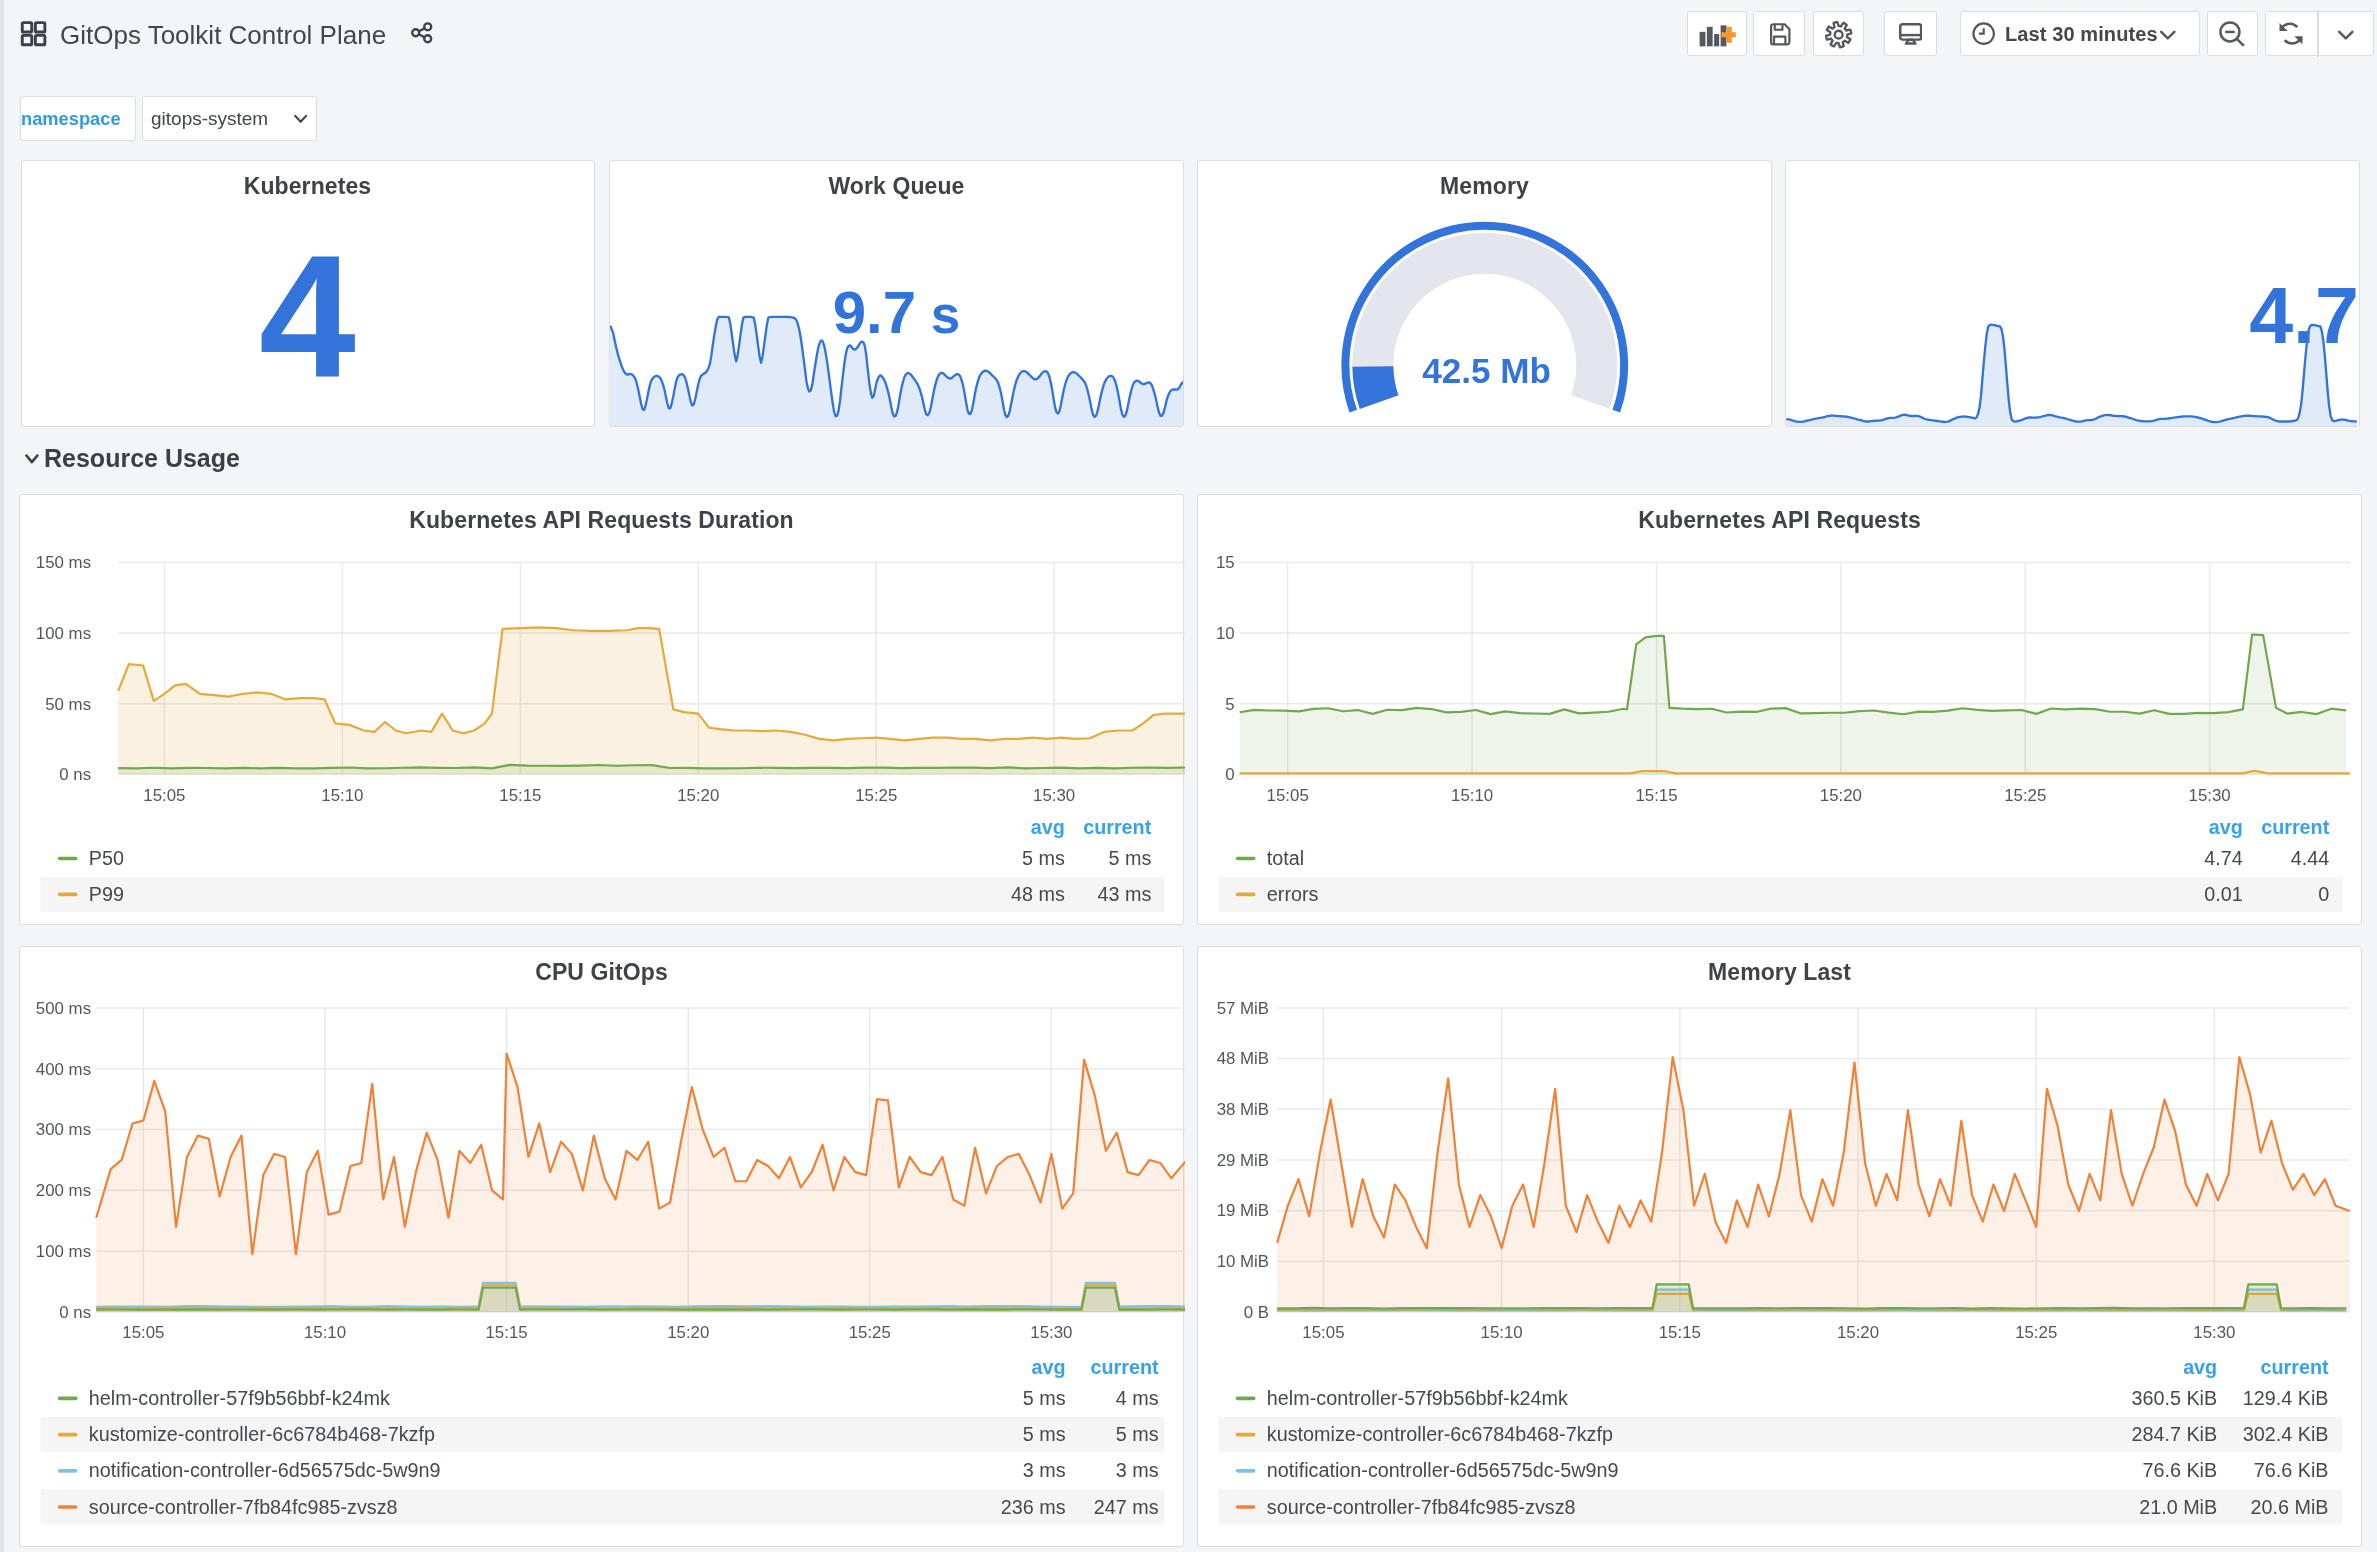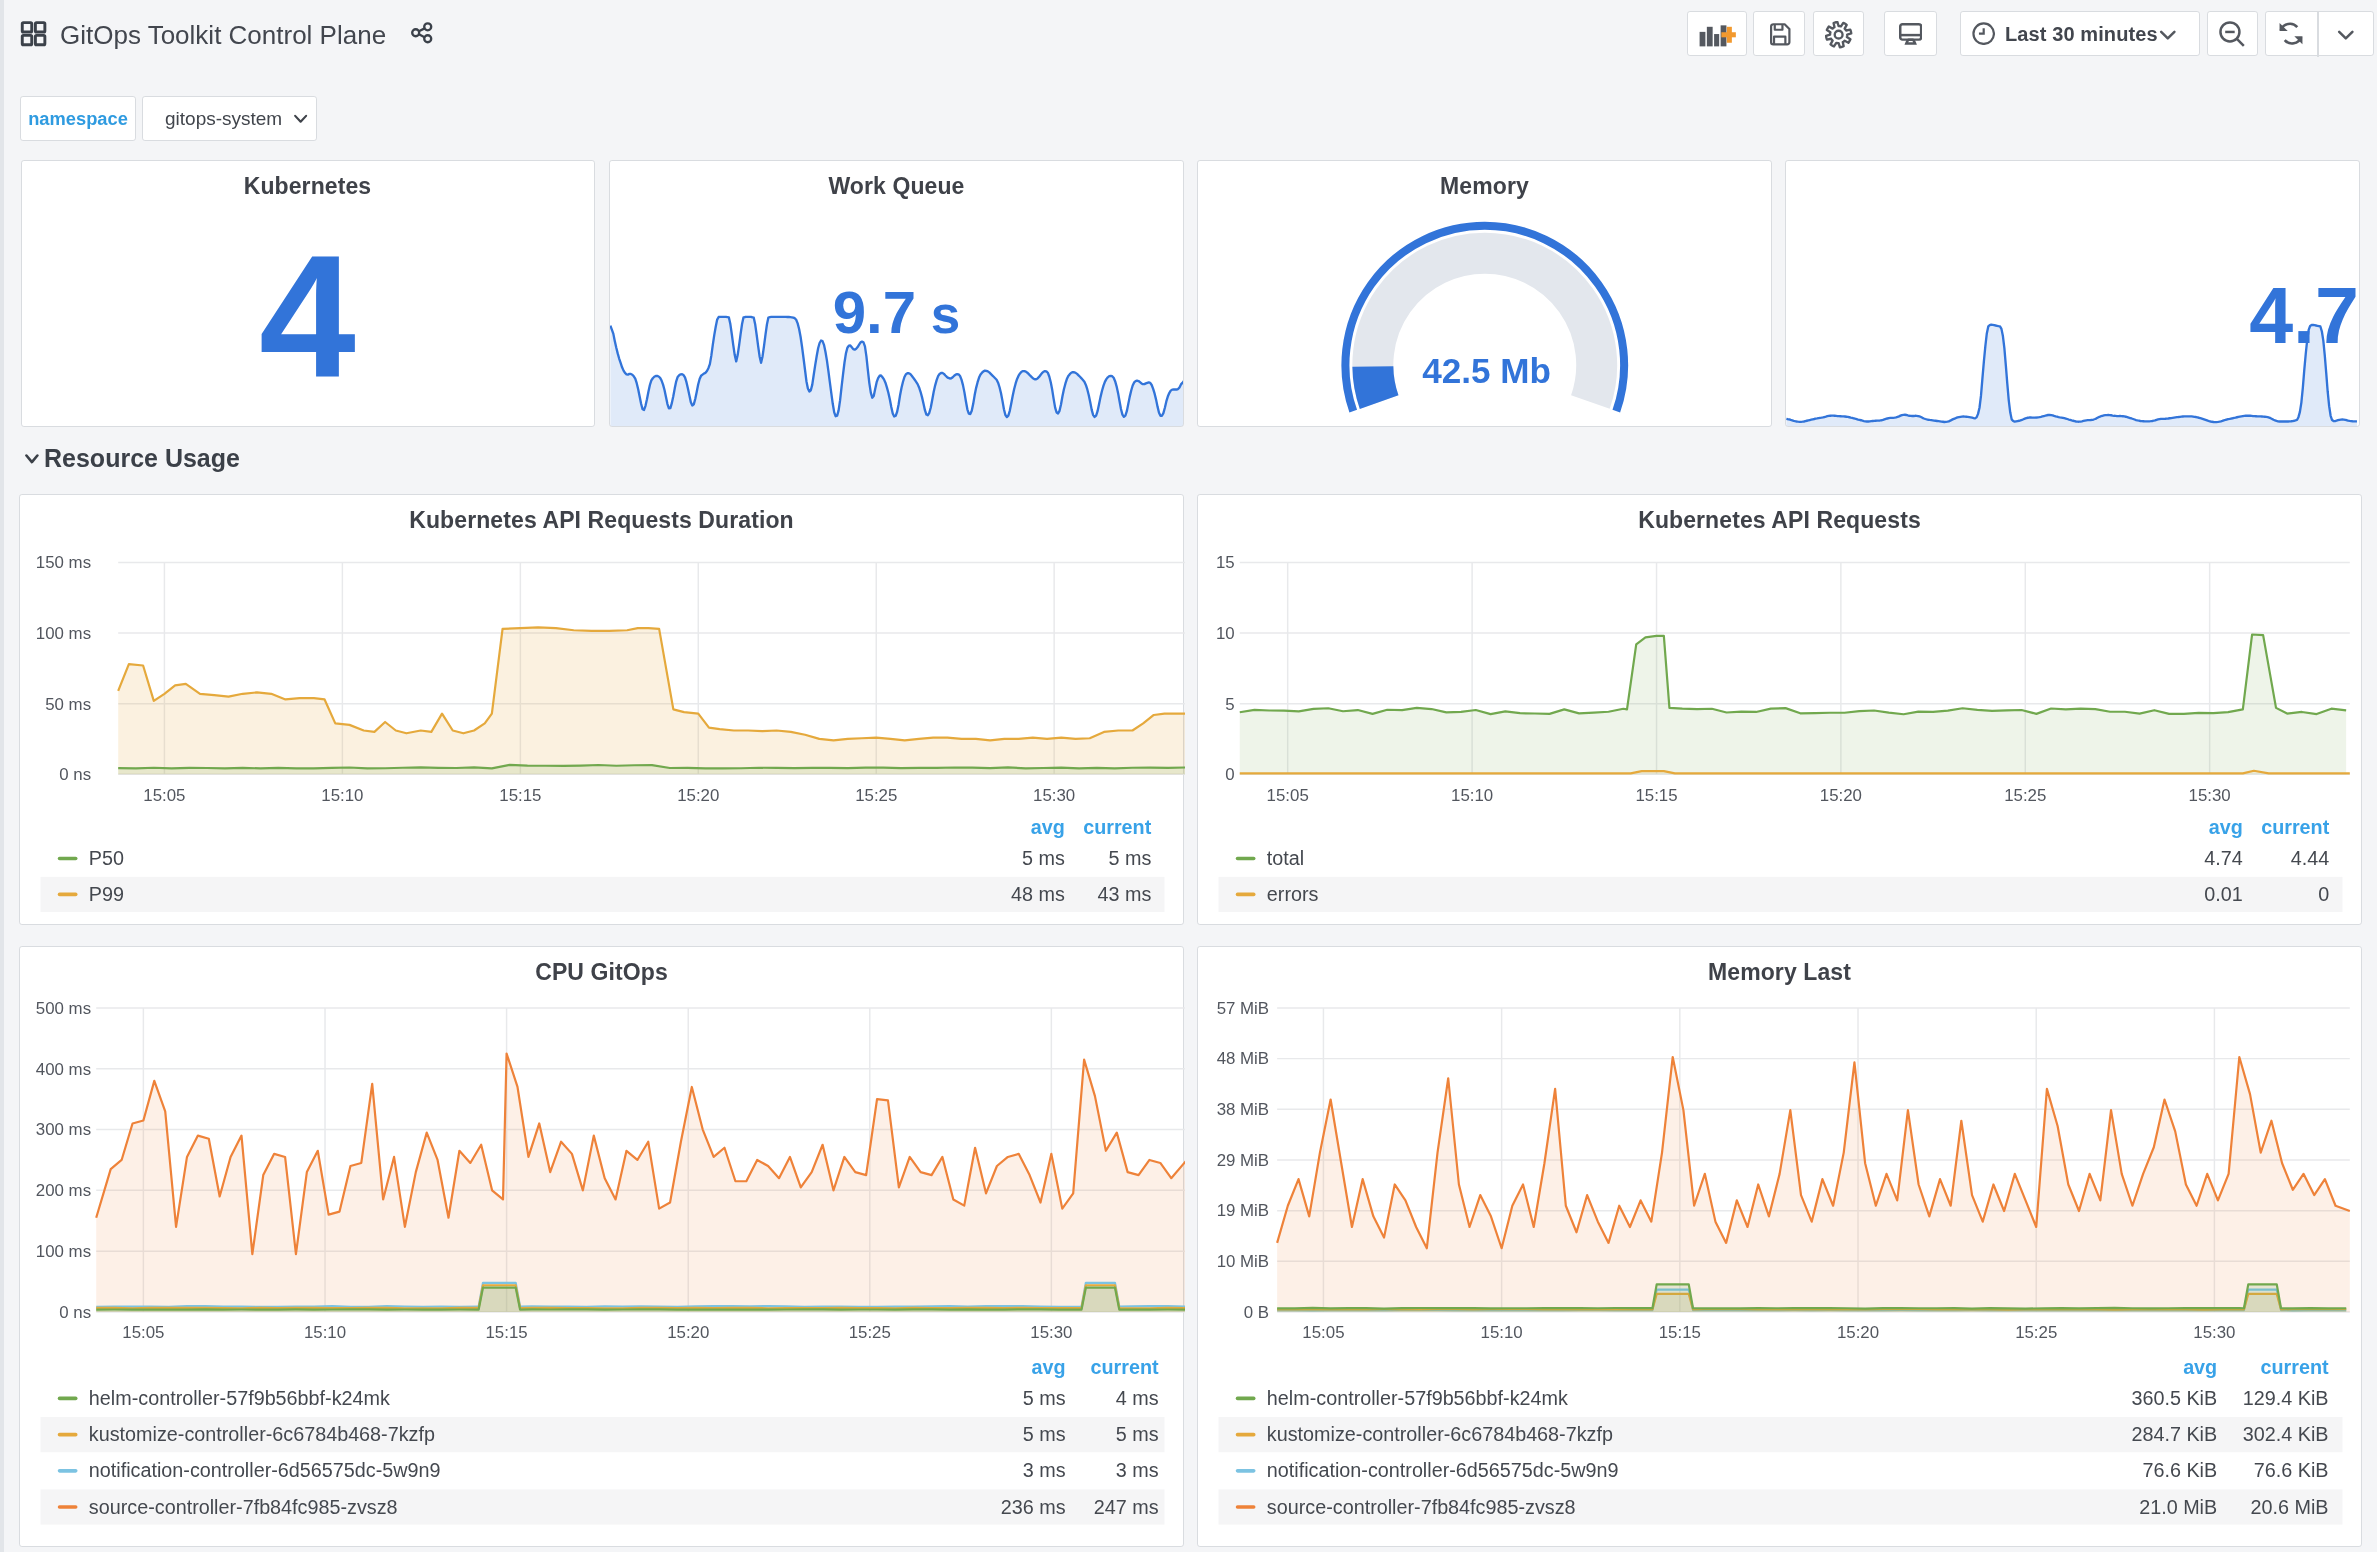--- a/index.html
+++ b/index.html
@@ -1,20 +1,20 @@
 <!DOCTYPE html>
 <html style="font-size:11.7px"><head><meta charset="utf-8"><style>
 
 * { margin:0; padding:0; box-sizing:border-box; }
 html,body { width:2377px; height:1553px; background:#f4f5f7; font-family:"Liberation Sans",sans-serif; overflow:hidden; }
 .abs { position:absolute; }
 .panel { position:absolute; background:#fff; border:1.5px solid #d9dce0; border-radius:2.9px; }
 .ptitle { position:absolute; top:11.7px; left:0; right:0; text-align:center; font-size:23px; font-weight:bold; color:#3f4249; letter-spacing:0.1px; }
 .btn { position:absolute; top:11px; height:45px; background:#fff; border:1.5px solid #d9dce0; border-radius:2.9px; }
-.chip { position:absolute; background:#fff; border:1.5px solid #d9dce0; border-radius:2.9px; height:45px; top:96px; display:flex; align-items:center; justify-content:center; }
+.chip { position:absolute; background:#fff; border:1.5px solid #d9dce0; border-radius:2.9px; height:45px; top:96px; display:flex; align-items:center; }
 svg { position:absolute; top:0; left:0; }
 
 </style></head><body>
 <div class="abs" style="left:0;top:0;width:4.4px;height:1553px;background:#e2e5e9"></div>
 <svg class="abs" style="left:0;top:0" width="454" height="51" viewBox="0 0 620 70">
     <rect x="29" y="31" width="13" height="13" rx="1.5" fill="none" stroke="#3b414a" stroke-width="4"></rect>
     <rect x="29" y="48.5" width="13" height="13" rx="1.5" fill="none" stroke="#3b414a" stroke-width="4"></rect>
     <rect x="47" y="31" width="13" height="13" rx="1.5" fill="none" stroke="#3b414a" stroke-width="4"></rect>
     <rect x="47" y="48.5" width="13" height="13" rx="1.5" fill="none" stroke="#3b414a" stroke-width="4"></rect>
     <g stroke="#3b414a" stroke-width="3.2" fill="none">
@@ -90,21 +90,21 @@
       <polygon points="3.5,2.5 3.5,13.5 14.5,13.5"></polygon>
       <polygon points="34.5,31.5 34.5,20.5 23.5,20.5"></polygon>
     </g>
   </svg>
 <svg class="abs" style="left:2337px;top:30px" width="17.6" height="10.3" viewBox="0 0 24 14">
     <path d="M 3 2.5 l 9.0 9 l 9.0 -9" fill="none" stroke="#54585f" stroke-width="3.4" stroke-linecap="round" stroke-linejoin="round"></path>
   </svg>
 <div class="chip" style="left:20px;width:116px">
     <span style="font-size:18.3px;font-weight:bold;color:#2f9be0">namespace</span>
   </div>
-<div class="chip" style="left:142px;width:175px;justify-content:flex-start;padding-left:22px">
+<div class="chip" style="left:142px;width:175px;justify-content:flex-start;padding-left:8px">
     <span style="font-size:19px;font-weight:500;color:#41454c">gitops-system</span>
   </div>
 <svg class="abs" style="left:293px;top:114px" width="16" height="10.3" viewBox="0 0 22 14">
     <path d="M 3 2.5 l 7.5 8 l 7.5 -8" fill="none" stroke="#3f434a" stroke-width="3" stroke-linecap="round" stroke-linejoin="round"></path>
   </svg>
 <div class="panel" style="left:20.5px;top:160px;width:574px;height:267px;overflow:hidden">
     <div class="ptitle">Kubernetes</div>
     <div class="abs" style="left:0;right:0;top:73px;text-align:center;font-size:174px;line-height:164px;font-weight:bold;color:#3274d9">4</div>
   </div>
 <div class="panel" style="left:609px;top:160px;width:575px;height:267px;overflow:hidden">

